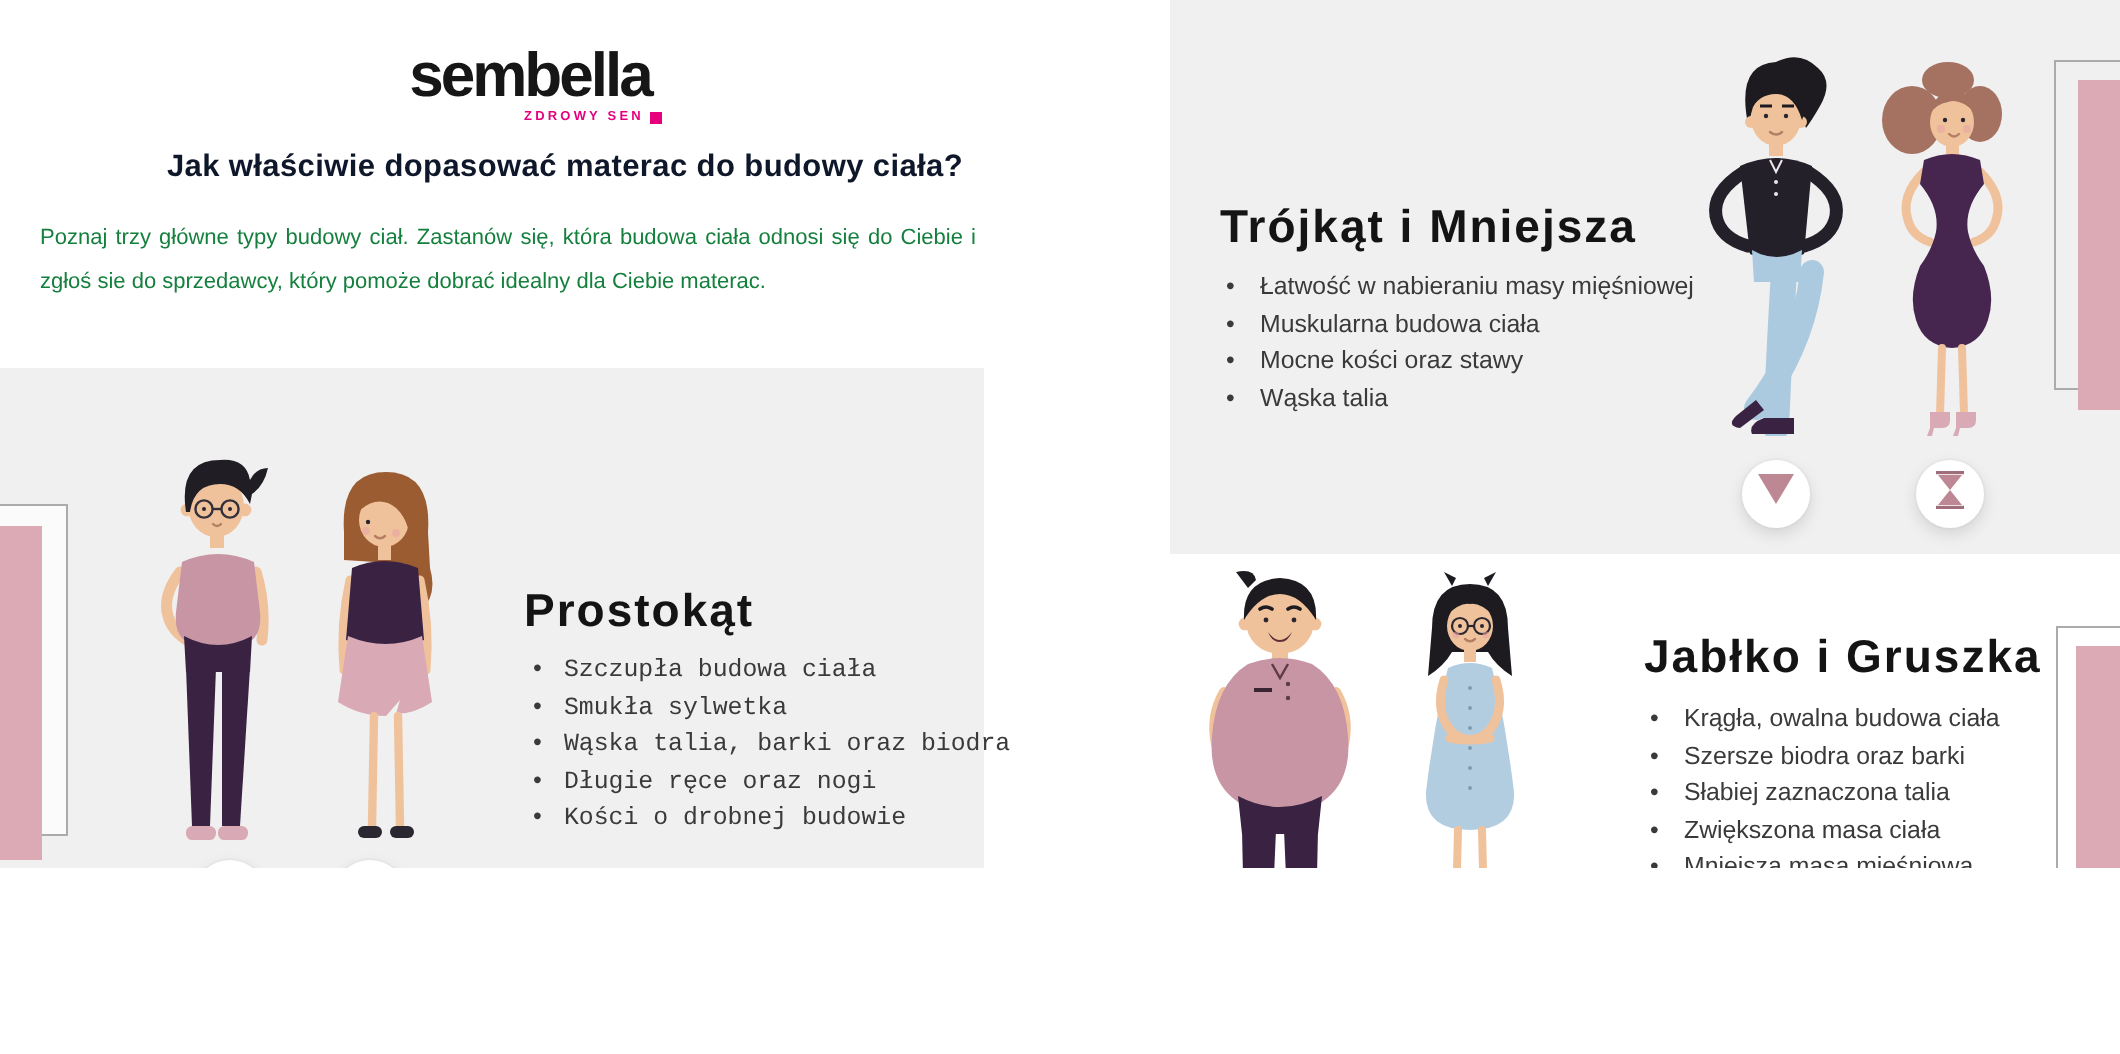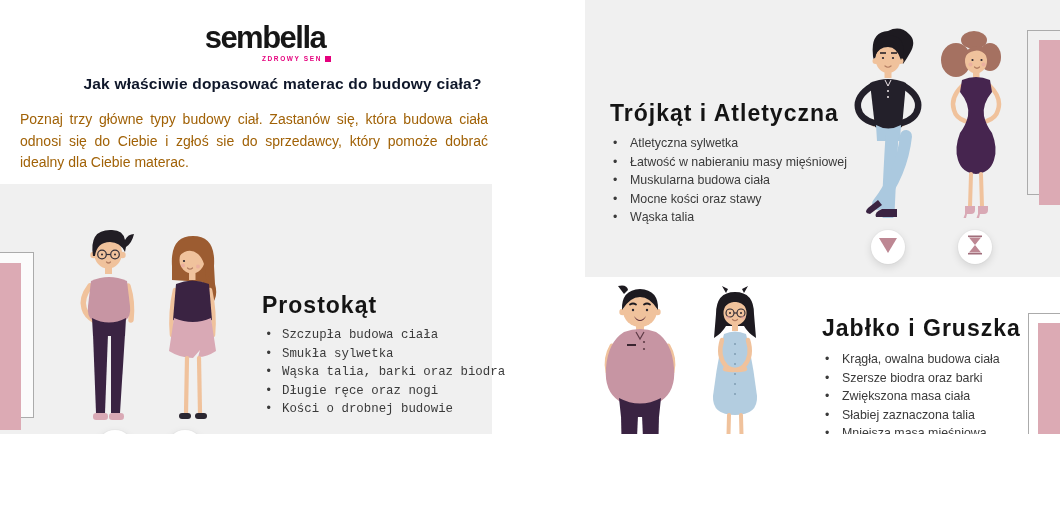--- a/index.html
+++ b/index.html
@@ -27,22 +27,22 @@
   
   .logo-brand{left:0;top:20px;width:530px;text-align:center;
     font-size:31px;font-weight:bold;letter-spacing:-1.5px;color:#161616;}
   .logo-tagline{left:262px;top:55px;display:flex;align-items:center;gap:3px;
     font-size:6.5px;font-weight:bold;letter-spacing:1.6px;color:#e5007d;}
   .logo-square{width:6px;height:6px;background:#e5007d;display:inline-block;}
 
   
   .main-title{left:55px;top:75px;width:455px;text-align:center;
     font-size:15.5px;font-weight:bold;letter-spacing:.2px;color:#0f172a;}
-  .intro-text{left:20px;top:109px;width:468px;font-size:14px;line-height:21.5px;
-    text-align:justify;color:#a16207;}
+  .intro-text{left:20px;top:109px;width:468px;font-size:11px;line-height:21.5px;
+    text-align:justify;color:#15803d;}
 
   
   .sec-title{font-size:23px;font-weight:bold;letter-spacing:1px;color:#141414;}
   .sec-title.prostokat{left:262px;top:292px;}
   .sec-title.trojkat{left:610px;top:100px;}
   .sec-title.jablko{left:822px;top:315px;}
   ul.blist{list-style:none;margin:0;padding:0;font-size:12.4px;line-height:18.5px;color:#3a3a3a;}
   ul.blist li{position:relative;padding-left:20px;}
   ul.blist li::before{content:"•";position:absolute;left:3px;color:#3a3a3a;}
   .blist.prostokat{left:262px;top:326px;font-family:Liberation Mono, monospace;}
@@ -100,35 +100,34 @@
 
   <h2 class="abs sec-title prostokat" style="margin:0">Prostokąt</h2>
   <ul class="abs blist prostokat">
     <li>Szczupła budowa ciała</li>
     <li>Smukła sylwetka</li>
     <li>Wąska talia, barki oraz biodra</li>
     <li>Długie ręce oraz nogi</li>
     <li>Kości o drobnej budowie</li>
   </ul>
 
-  <h2 class="abs sec-title trojkat" style="margin:0">Trójkąt i Atletyczna</h2>
+  <h2 class="abs sec-title trojkat" style="margin:0">Trójkąt i Mniejsza</h2>
   <ul class="abs blist trojkat">
-    <li>Atletyczna sylwetka</li>
     <li>Łatwość w nabieraniu masy mięśniowej</li>
     <li>Muskularna budowa ciała</li>
     <li>Mocne kości oraz stawy</li>
     <li>Wąska talia</li>
   </ul>
 
   <h2 class="abs sec-title jablko" style="margin:0">Jabłko i Gruszka</h2>
   <ul class="abs blist jablko">
     <li>Krągła, owalna budowa ciała</li>
     <li>Szersze biodra oraz barki</li>
+    <li>Słabiej zaznaczona talia</li>
     <li>Zwiększona masa ciała</li>
-    <li>Słabiej zaznaczona talia</li>
     <li>Mniejsza masa mięśniowa</li>
   </ul>
 
   <div class="abs fig man1">
     <svg viewBox="0 0 72 200" xmlns="http://www.w3.org/2000/svg">
       <circle cx="19.5" cy="31" r="3.2" fill="#f0c29c"></circle>
         <circle cx="48.5" cy="31" r="3.2" fill="#f0c29c"></circle>
       <ellipse cx="34" cy="29" rx="14" ry="15.5" fill="#f0c29c"></ellipse>
       <path d="M19 32 Q15 6 36 6 Q49 5 51 16 Q54 10 60 10 Q58 19 52 23 L51 28 Q46 18 36 18 Q23 18 21 32 Z" fill="#211d24"></path>
       <circle cx="28" cy="30.5" r="4.3" fill="none" stroke="#34303a" stroke-width="1.2"></circle>

